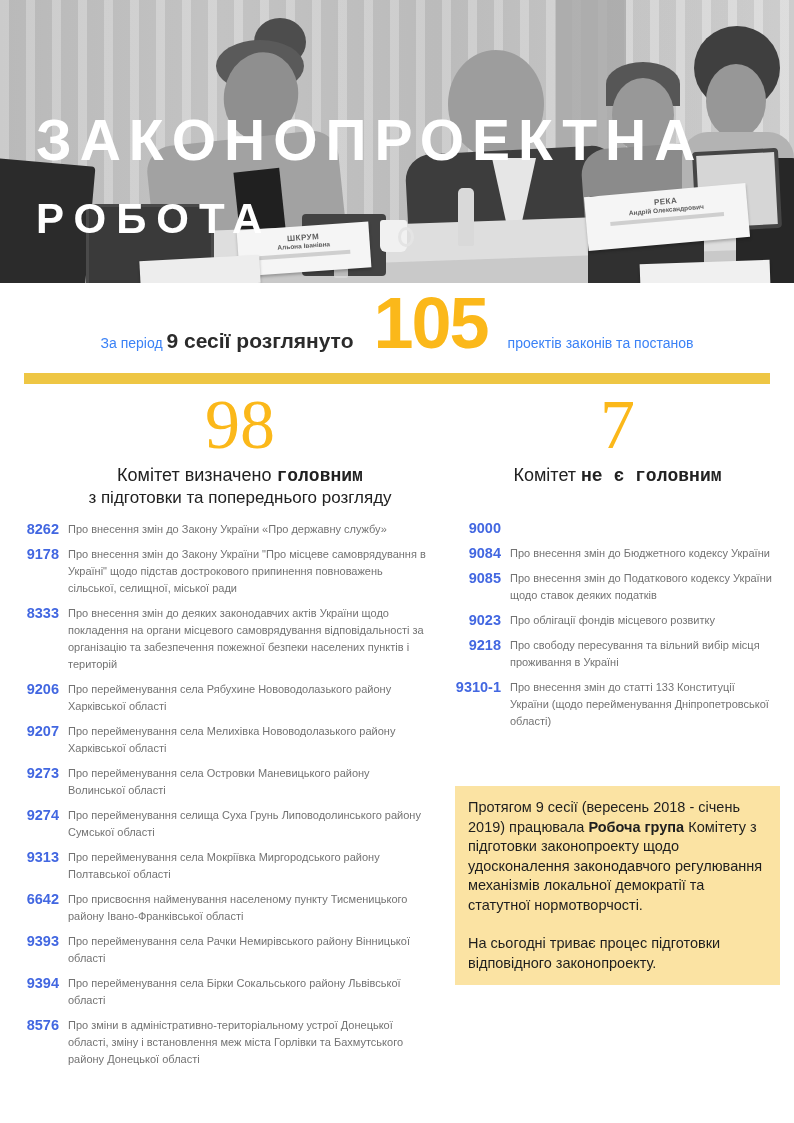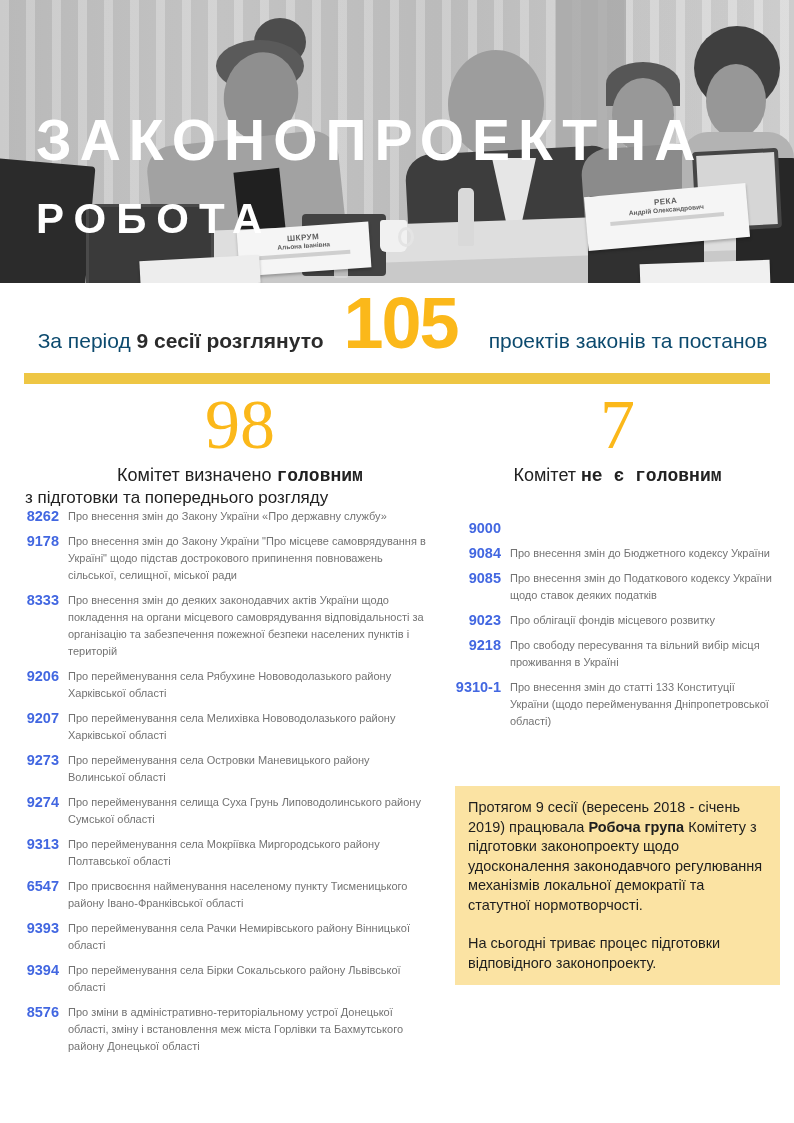--- a/index.html
+++ b/index.html
@@ -68,35 +68,35 @@
   .plate .l2{font-size:6.5px;font-weight:bold;}
   .plate .blur-line{width:70%;height:4px;background:#cfcfcf;margin:4px auto 0;}
   
   .hero-title{position:absolute;left:36px;top:112px;color:#fff;font-weight:bold;line-height:1;z-index:5;}
   .hero-title .t1{font-size:57px;letter-spacing:8px;}
   .hero-title .t2{font-size:42px;letter-spacing:10px;margin-top:29px;}
 
   
   .summary{display:flex;align-items:baseline;justify-content:center;margin-top:12px;height:70px;}
   .summary span{white-space:pre;}
-  .s-reg{font-size:21px;color:#0c4a6e;margin-left:11px;}
+  .s-reg{font-size:14px;color:#3b82f6;}
   .s-bold{font-size:21px;font-weight:bold;color:#2b2b2b;}
   .big-num{font-size:72px;font-weight:bold;color:var(--accent-yellow);letter-spacing:-2px;line-height:.8;margin:0 20px;}
   .divider{margin:8px 0 0 24px;width:746px;height:11px;background:var(--divider-yellow);}
 
   
   .columns{display:flex;padding:4px 14px 0 25px;}
   .col-left{flex:0 0 430px;}
   .col-right{flex:1;}
   .count{font-family:Liberation Serif, serif;font-size:70px;line-height:1;color:var(--accent-yellow);text-align:center;margin-top:2px;}
   .subtitle{text-align:center;font-size:18px;margin-top:5px;}
   .subtitle span{white-space:pre;}
   .subtitle .b{font-weight:bold;font-family:Liberation Mono, monospace;}
-  .sub2{text-align:left;font-size:17px;margin-top:2px;}
-  .list{}
+  .sub2{text-align:center;font-size:17px;margin-top:2px;}
+  .list{margin-top:13px;}
   .col-right .list{margin-top:34px;}
   .row{display:flex;margin-bottom:8px;}
   .col-left .row .num{flex:0 0 34px;}
   .col-right .row .num{flex:0 0 46px;}
   .num{color:var(--number-blue);font-weight:bold;font-size:14.5px;text-align:right;margin-right:9px;line-height:17px;}
   .txt{font-size:11px;line-height:17px;color:#737373;}
   .col-left .txt{width:358px;}
   .col-right .txt{width:266px;}
 
   
@@ -198,21 +198,21 @@
           </div>
           <div class="row">
             <span class="num">9274</span>
             <span class="txt">Про перейменування селища Суха Грунь Липоводолинського району Сумської області</span>
           </div>
           <div class="row">
             <span class="num">9313</span>
             <span class="txt">Про перейменування села Мокріївка Миргородського району Полтавської області</span>
           </div>
           <div class="row">
-            <span class="num">6547</span>
+            <span class="num">6642</span>
             <span class="txt">Про присвоєння найменування населеному пункту Тисменицького району Івано-Франківської області</span>
           </div>
           <div class="row">
             <span class="num">9393</span>
             <span class="txt">Про перейменування села Рачки Немирівського району Вінницької області</span>
           </div>
           <div class="row">
             <span class="num">9394</span>
             <span class="txt">Про перейменування села Бірки Сокальського району Львівської області</span>
           </div>

